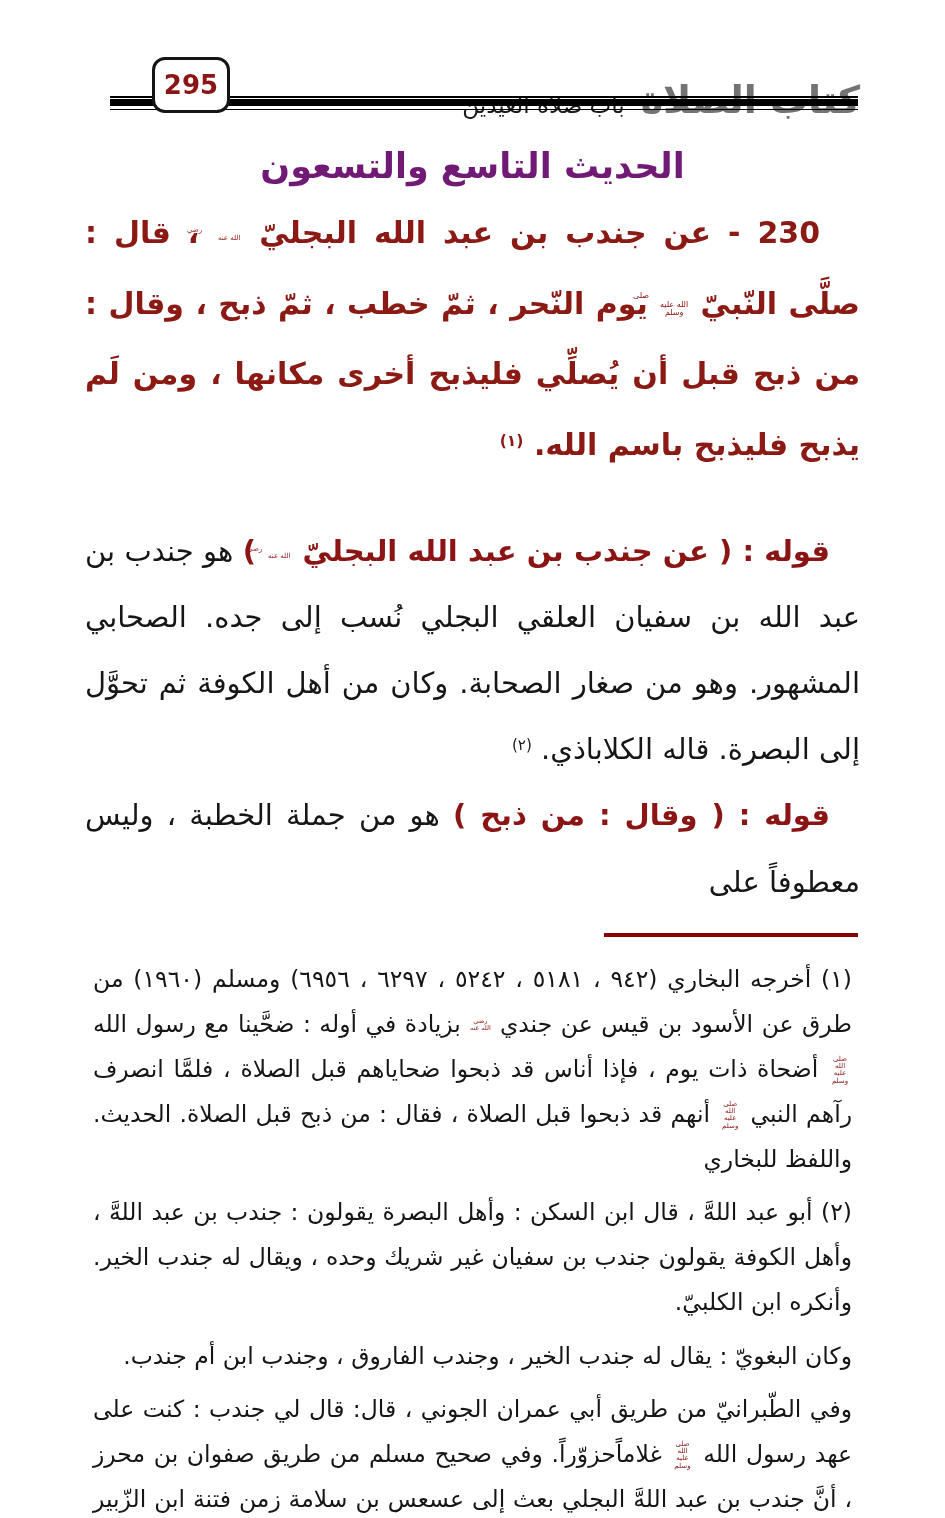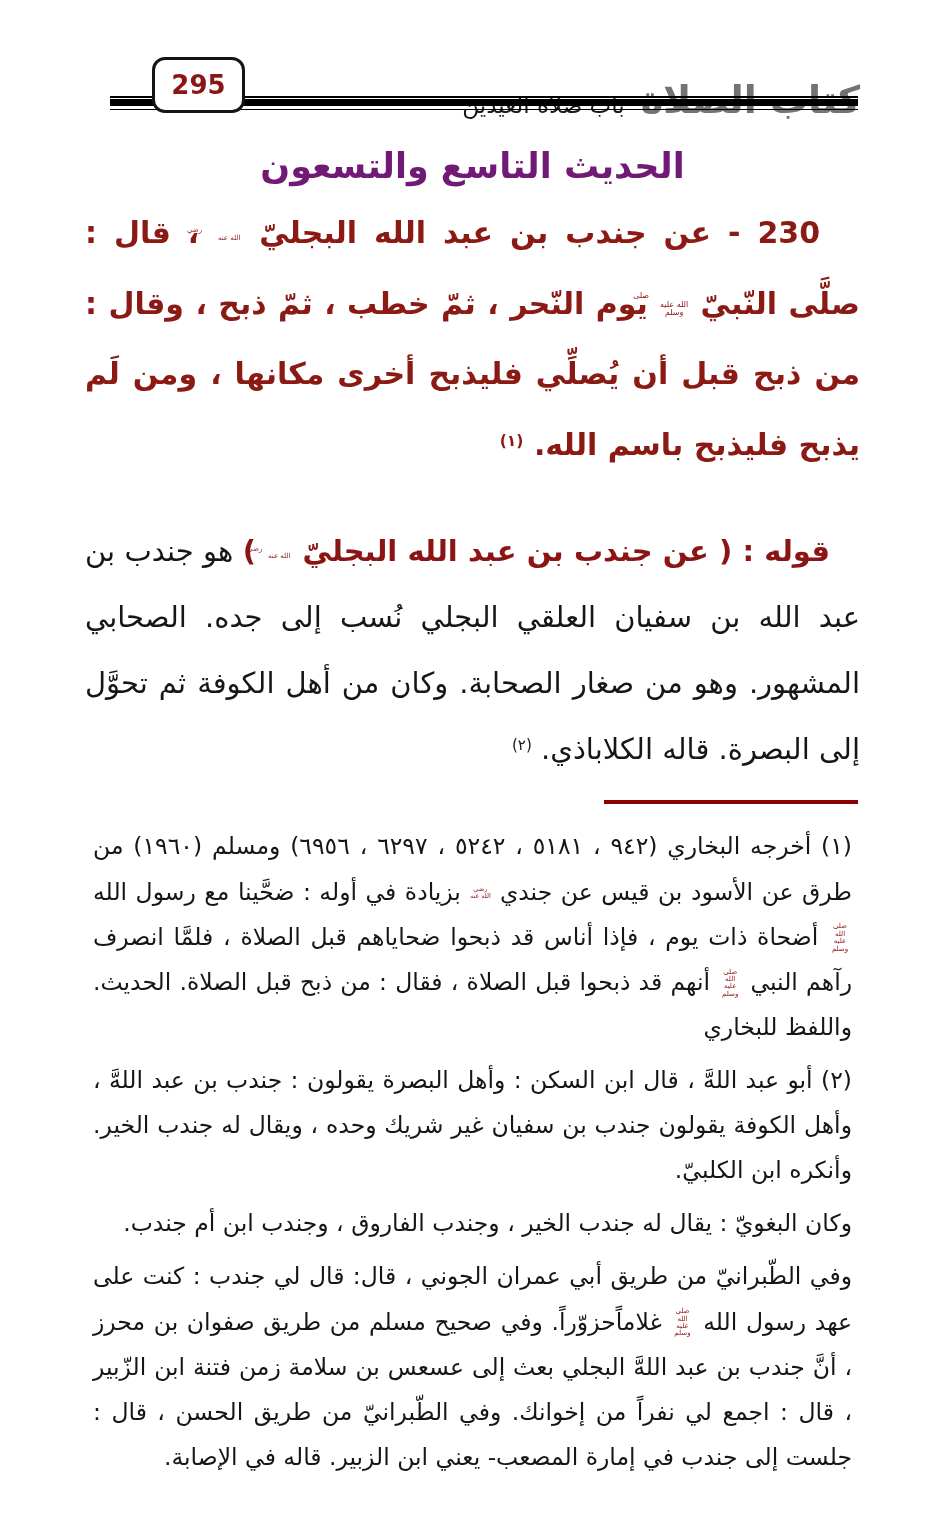--- a/index.html
+++ b/index.html
@@ -23,21 +23,21 @@
     font-size:23px;color:#1a1a1a;margin-top:44px;
   }
   .header-rule{
     position:absolute;top:96px;left:110px;right:87px;z-index:1;
   }
   .rule-a{height:2px;background:#000;margin-bottom:1px;}
   .rule-b{height:7px;background:#000;margin-bottom:3px;}
   .rule-c{height:1px;background:#000;}
   .page-number-box{
     position:absolute;top:57px;left:152px;z-index:3;
-    width:93px;height:56px;background:#ffffff;
+    width:78px;height:56px;background:#ffffff;
     border:3px solid #151515;border-radius:13px;
     display:flex;align-items:center;justify-content:center;
     box-sizing:border-box;
   }
   .page-number{
     font-size:26px;font-weight:bold;color:#8b1414;
   }
   
   .main{padding:118px 85px 0 85px;}
   .heading{
@@ -95,20 +95,21 @@
     </div>
   </header>
 
   <div class="main">
 
     <h1 class="heading">الحديث التاسع والتسعون</h1>
 
     <p class="hadith"><span>230 - عن جندب بن عبد الله البجليّ </span><span class="sym ra">رضي الله عنه</span><span> ، قال : صلَّى النّبيّ </span><span class="sym saw">صلى الله عليه وسلم</span><span> يوم النّحر ، ثمّ خطب ، ثمّ ذبح ، وقال : من ذبح قبل أن يُصلِّي فليذبح أخرى مكانها ، ومن لَم يذبح فليذبح باسم الله. </span><span class="fn-ref">(١)</span></p>
 
     <p class="commentary"><span class="red">قوله : ( عن جندب بن عبد الله البجليّ </span><span class="sym ra">رضي الله عنه</span><span class="red"> )</span><span> هو جندب بن عبد الله بن سفيان العلقي البجلي نُسب إلى جده. الصحابي المشهور. وهو من صغار الصحابة. وكان من أهل الكوفة ثم تحوَّل إلى البصرة. قاله الكلاباذي. </span><span class="fn-ref">(٢)</span></p>
+    <p class="commentary"><span class="red">قوله : ( وقال : من ذبح )</span><span> هو من جملة الخطبة ، وليس معطوفاً على</span></p>
 
     <div class="fn-sep"></div>
 
     <div class="footnotes">
       <p><span>(١) أخرجه البخاري (٩٤٢ ، ٥١٨١ ، ٥٢٤٢ ، ٦٢٩٧ ، ٦٩٥٦) ومسلم (١٩٦٠) من طرق عن الأسود بن قيس عن جندي </span><span class="sym ra">رضي الله عنه</span><span> بزيادة في أوله : ضحَّينا مع رسول الله </span><span class="sym saw">صلى الله عليه وسلم</span><span> أضحاة ذات يوم ، فإذا أناس قد ذبحوا ضحاياهم قبل الصلاة ، فلمَّا انصرف رآهم النبي </span><span class="sym saw">صلى الله عليه وسلم</span><span> أنهم قد ذبحوا قبل الصلاة ، فقال : من ذبح قبل الصلاة. الحديث. واللفظ للبخاري</span></p>
       <p><span>(٢) أبو عبد اللهَّ ، قال ابن السكن : وأهل البصرة يقولون : جندب بن عبد اللهَّ ، وأهل الكوفة يقولون جندب بن سفيان غير شريك وحده ، ويقال له جندب الخير. وأنكره ابن الكلبيّ.</span></p>
       <p><span>وكان البغويّ : يقال له جندب الخير ، وجندب الفاروق ، وجندب ابن أم جندب.</span></p>
       <p><span>وفي الطّبرانيّ من طريق أبي عمران الجوني ، قال: قال لي جندب : كنت على عهد رسول الله </span><span class="sym saw">صلى الله عليه وسلم</span><span> غلاماًحزوّراً. وفي صحيح مسلم من طريق صفوان بن محرز ، أنَّ جندب بن عبد اللهَّ البجلي بعث إلى عسعس بن سلامة زمن فتنة ابن الزّبير ، قال : اجمع لي نفراً من إخوانك. وفي الطّبرانيّ من طريق الحسن ، قال : جلست إلى جندب في إمارة المصعب- يعني ابن الزبير. قاله في الإصابة.</span></p>
     </div>
 

